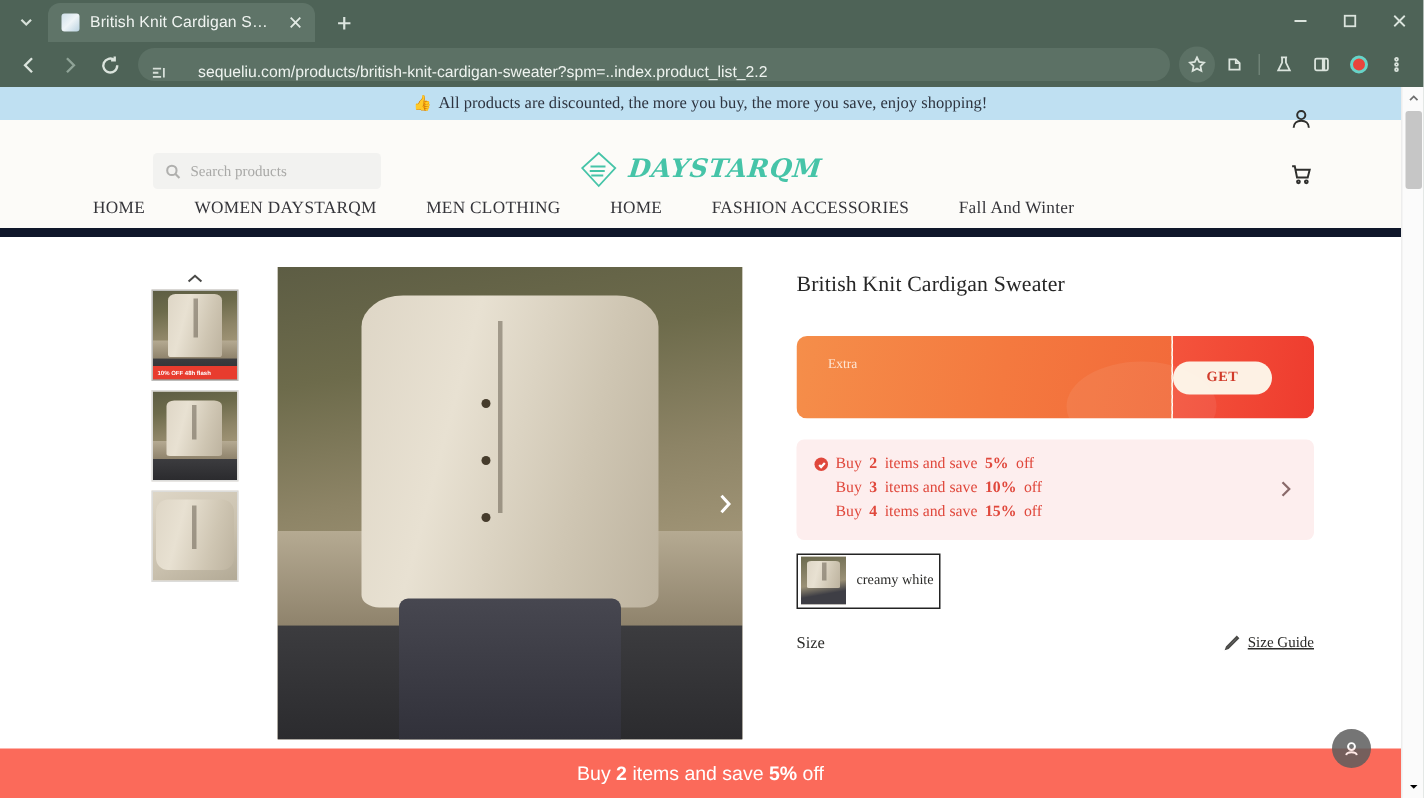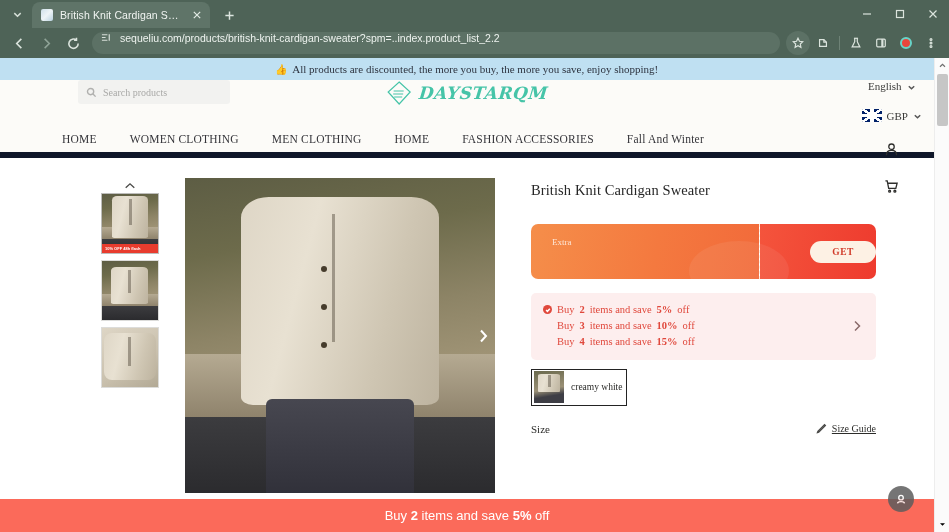--- a/index.html
+++ b/index.html
@@ -50,21 +50,21 @@
 
   .toolbar {
     height: 30px; background: #4e6357; display: flex; align-items: center;
     padding: 0 6px; gap: 1px;
   }
   .navbtn { width: 26px; height: 26px; display: flex; align-items: center; justify-content: center; border-radius: 50%; }
   .navbtn svg { stroke: #dbe4dd; stroke-width: 1.7; fill: none; }
   .navbtn.disabled svg { stroke: #8fa397; }
   .omnibox {
     flex: 1; height: 22px; background: #5c7165; border-radius: 12px;
-    display: flex; align-items: flex-start; padding: 0 10px 0 9px; gap: 8px;
+    display: flex; align-items: flex-end; padding: 0 10px 0 9px; gap: 20px;
     margin: 0 5px;
   }
   .omni-icon { display: flex; align-items: center; }
   .omni-icon svg { stroke: #d7e0d9; stroke-width: 1.3; fill: none; }
   .omni-url { font-size: 10.5px; color: #eef3ef; white-space: nowrap; overflow: hidden; }
   .tb-icon { width: 24px; height: 24px; display: flex; align-items: center; justify-content: center; border-radius: 50%; }
   .tb-icon svg { stroke: #dbe4dd; stroke-width: 1.4; fill: none; }
   .tb-icon.star { background: #5c7165; }
   .rec-dot { width: 12px; height: 12px; border-radius: 50%; background: #e8453c; border: 2px solid #67d4c8;}
   .tb-sep { width: 1px; height: 14px; background: #6e8276; margin: 0 3px; }
@@ -76,22 +76,22 @@
   }
   .page { width: 934px; height: 474px; position: relative; background:#fff; }
 
   .promo-bar {
     height: 22px; background: #bfe0f2; display: flex; align-items: center; justify-content: center;
     font-family: "Liberation Serif", serif; font-size: 11px; color: #2e3440; gap: 4px;
   }
   .promo-emoji { font-size: 10px; }
 
   .site-header {
-    height: 46px; background: #fcfbf8; display: flex; align-items: flex-start;
-    padding: 0 12px; position: relative;
+    height: 46px; background: #fcfbf8; display: flex; align-items: flex-end;
+    padding: 0 36px; position: relative;
   }
   .search-box {
     width: 152px; height: 24px; background: #f2f2f0; border-radius: 3px;
     display: flex; align-items: center; padding: 0 8px; gap: 6px; margin-left: 66px;
   }
   .search-box svg { stroke: #b0b0ae; stroke-width: 1.5; fill: none; }
   .search-ph { font-family: "Liberation Serif", serif; font-size: 10px; color: #a9a9a7; }
 
   .brand { position: absolute; left: 50%; transform: translateX(-50%); display: flex; align-items: center; gap: 7px; }
   .brand-mark { width: 26px; height: 26px; position: relative; }
@@ -179,22 +179,22 @@
   .coupon-left::after{
     content:""; position:absolute; right:-30px; bottom:-22px; width: 100px; height: 60px;
     border-radius: 50%; background: rgba(255,255,255,.07);
   }
   .coupon-pct { font-family:"Liberation Serif",serif; font-size: 13px; font-weight: 700; color: #fffaf4; }
   .coupon-extra { font-family:"Liberation Serif",serif; font-size: 9px; color: #fde6d5; margin-top: 2px; }
   .coupon-divider {
     width: 0; border-left: 1.5px dashed #ffe9d8; position: relative; z-index: 2;
   }
   .coupon-right {
-    width: 116px; background: linear-gradient(100deg, #f4543c 0%, #ee3b2e 100%);
-    display: flex; align-items: center; justify-content: flex-end;
+    width: 94px; background: linear-gradient(100deg, #f4543c 0%, #ee3b2e 100%);
+    display: flex; align-items: center; justify-content: flex-start;
   }
   .get-btn {
     width: 66px; height: 22px; background: #fdf1e4; border-radius: 11px;
     display: flex; align-items: center; justify-content: center;
     font-family:"Liberation Serif",serif; font-size: 9.5px; font-weight: 700; color: #d13b2a; letter-spacing: .4px;
   }
 
   .tiers {
     margin-top: 14px; background: #fdeeee; border-radius: 5px; padding: 9px 12px 10px 12px;
     position: relative; display: flex; align-items: center;
@@ -429,21 +429,21 @@
                 <path d="M1.5 2 H3.4 L5 10 H12.6 L14 4.5 H4"></path>
                 <circle cx="6" cy="13" r="1"></circle>
                 <circle cx="11.6" cy="13" r="1"></circle>
               </svg>
           </div>
         </div>
       </div>
 
       <div class="navmenu">
         <div class="navitem">HOME</div>
-        <div class="navitem">WOMEN CLOTHING</div>
+        <div class="navitem">WOMEN DAYSTARQM</div>
         <div class="navitem">MEN CLOTHING</div>
         <div class="navitem">HOME</div>
         <div class="navitem">FASHION ACCESSORIES</div>
         <div class="navitem">Fall And Winter</div>
       </div>
 
       <div class="product-area">
 
         <div class="thumbs">
           <div class="arrow-up">

